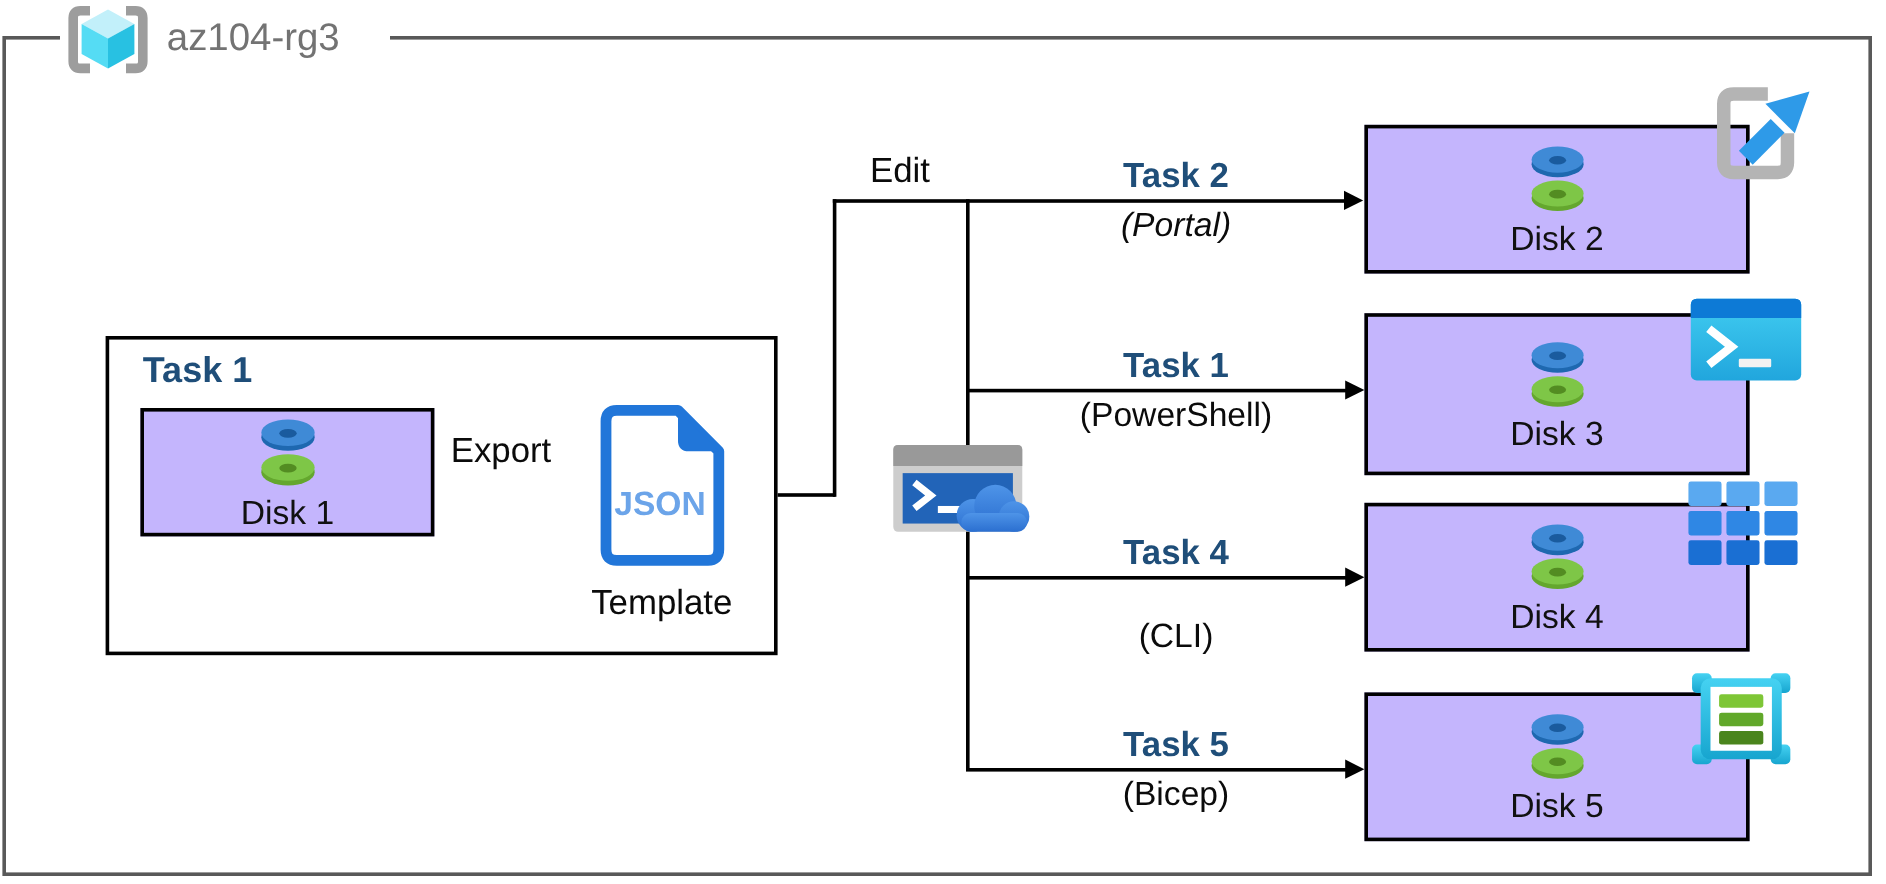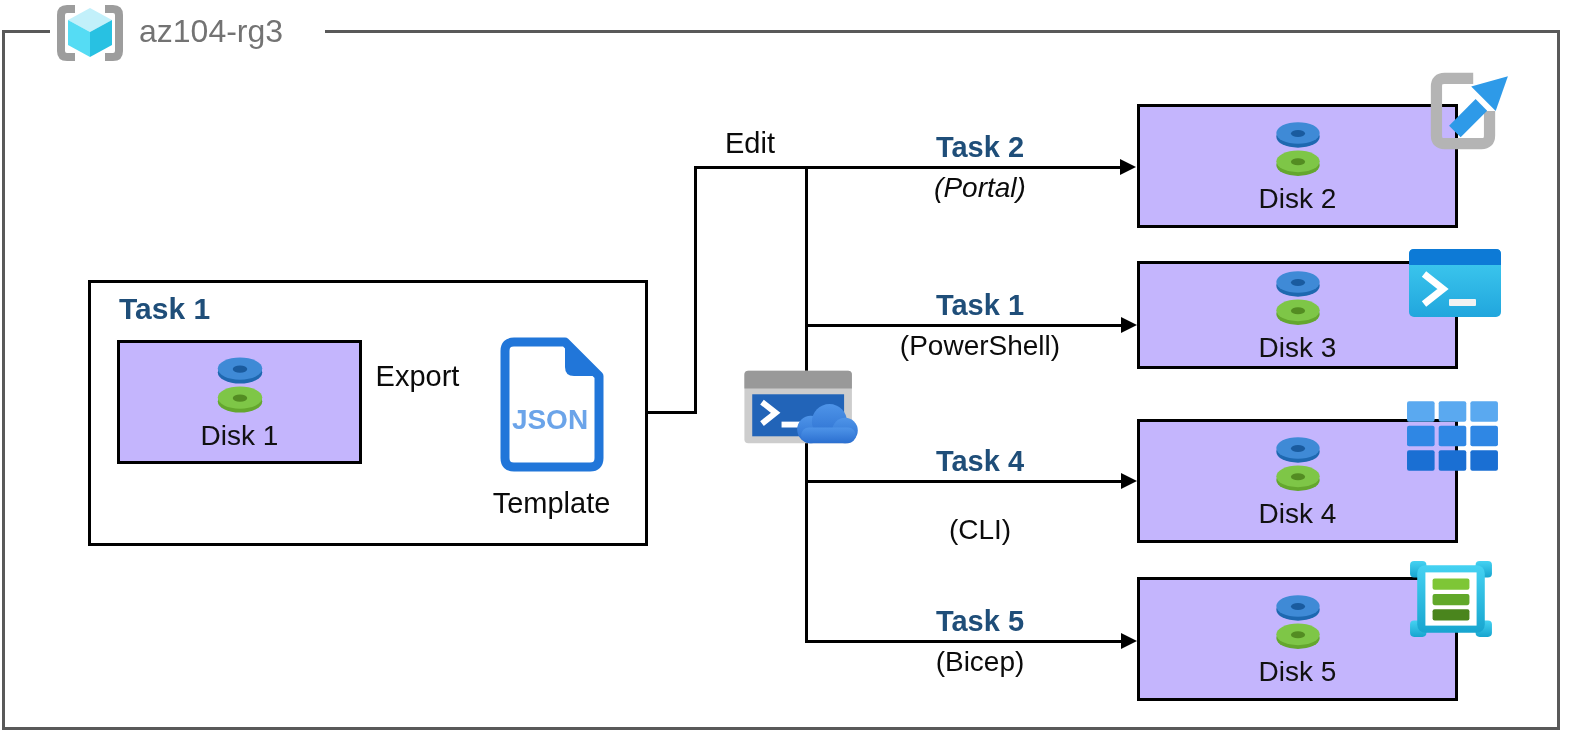--- a/index.html
+++ b/index.html
@@ -40,21 +40,21 @@
     <path d="M52 5 H60 Q66 5 66 11 V47 Q66 53 60 53 H52" fill="none" stroke="#9d9d9d" stroke-width="8"></path>
     <polygon points="37,4 59,16 37,28 15,16" fill="#c2f0fa"></polygon>
     <polygon points="15,16 37,28 37,53 15,41" fill="#55dcf4"></polygon>
     <polygon points="59,16 37,28 37,53 59,41" fill="#28c1e2"></polygon>
   </svg>
   <div class="rg-label">az104-rg3</div>
 
   <div class="task1-box"></div>
   <div class="task1-title">Task 1</div>
 
-  <div class="diskbox" style="left:117px;top:340px;width:245px;height:124px;">
+  <div class="diskbox" style="left:117px;top:340px;width:245px;height:107px;">
     <svg width="58" height="68" viewBox="0 0 60 70">
       <ellipse cx="30" cy="51" rx="23" ry="11.5" fill="#64a72e"></ellipse>
       <ellipse cx="30" cy="47" rx="23" ry="11.5" fill="#7ec647"></ellipse>
       <ellipse cx="30" cy="47.5" rx="7.5" ry="3.8" fill="#538c22"></ellipse>
       <ellipse cx="30" cy="21" rx="23" ry="11.5" fill="#1e68b0"></ellipse>
       <ellipse cx="30" cy="17" rx="23" ry="11.5" fill="#3f8ad6"></ellipse>
       <ellipse cx="30" cy="17.5" rx="7.5" ry="3.8" fill="#1a5b9e"></ellipse>
     </svg>
     <div class="disklabel">Disk 1</div>
   </div>
@@ -121,21 +121,21 @@
       <ellipse cx="30" cy="17.5" rx="7.5" ry="3.8" fill="#1a5b9e"></ellipse>
     </svg>
     <div class="disklabel">Disk 2</div>
   </div>
   <svg class="icon" style="left:1414px;top:64px;" width="98" height="94" viewBox="0 0 96 92">
     <path d="M58 14 H30 Q22 14 22 22 V70 Q22 78 30 78 H66 Q74 78 74 70 V46" fill="none" stroke="#b4b4b4" stroke-width="11"></path>
     <line x1="40" y1="66" x2="66" y2="40" stroke="#2e9ae8" stroke-width="16"></line>
     <polygon points="92,12 56,22 80,46" fill="#2e9ae8"></polygon>
   </svg>
 
-  <div class="diskbox" style="left:1137px;top:261px;width:321px;height:108px;">
+  <div class="diskbox" style="left:1137px;top:261px;width:321px;height:135px;">
     <svg width="58" height="66" viewBox="0 0 60 70">
       <ellipse cx="30" cy="51" rx="23" ry="11.5" fill="#64a72e"></ellipse>
       <ellipse cx="30" cy="47" rx="23" ry="11.5" fill="#7ec647"></ellipse>
       <ellipse cx="30" cy="47.5" rx="7.5" ry="3.8" fill="#538c22"></ellipse>
       <ellipse cx="30" cy="21" rx="23" ry="11.5" fill="#1e68b0"></ellipse>
       <ellipse cx="30" cy="17" rx="23" ry="11.5" fill="#3f8ad6"></ellipse>
       <ellipse cx="30" cy="17.5" rx="7.5" ry="3.8" fill="#1a5b9e"></ellipse>
     </svg>
     <div class="disklabel">Disk 3</div>
   </div>

